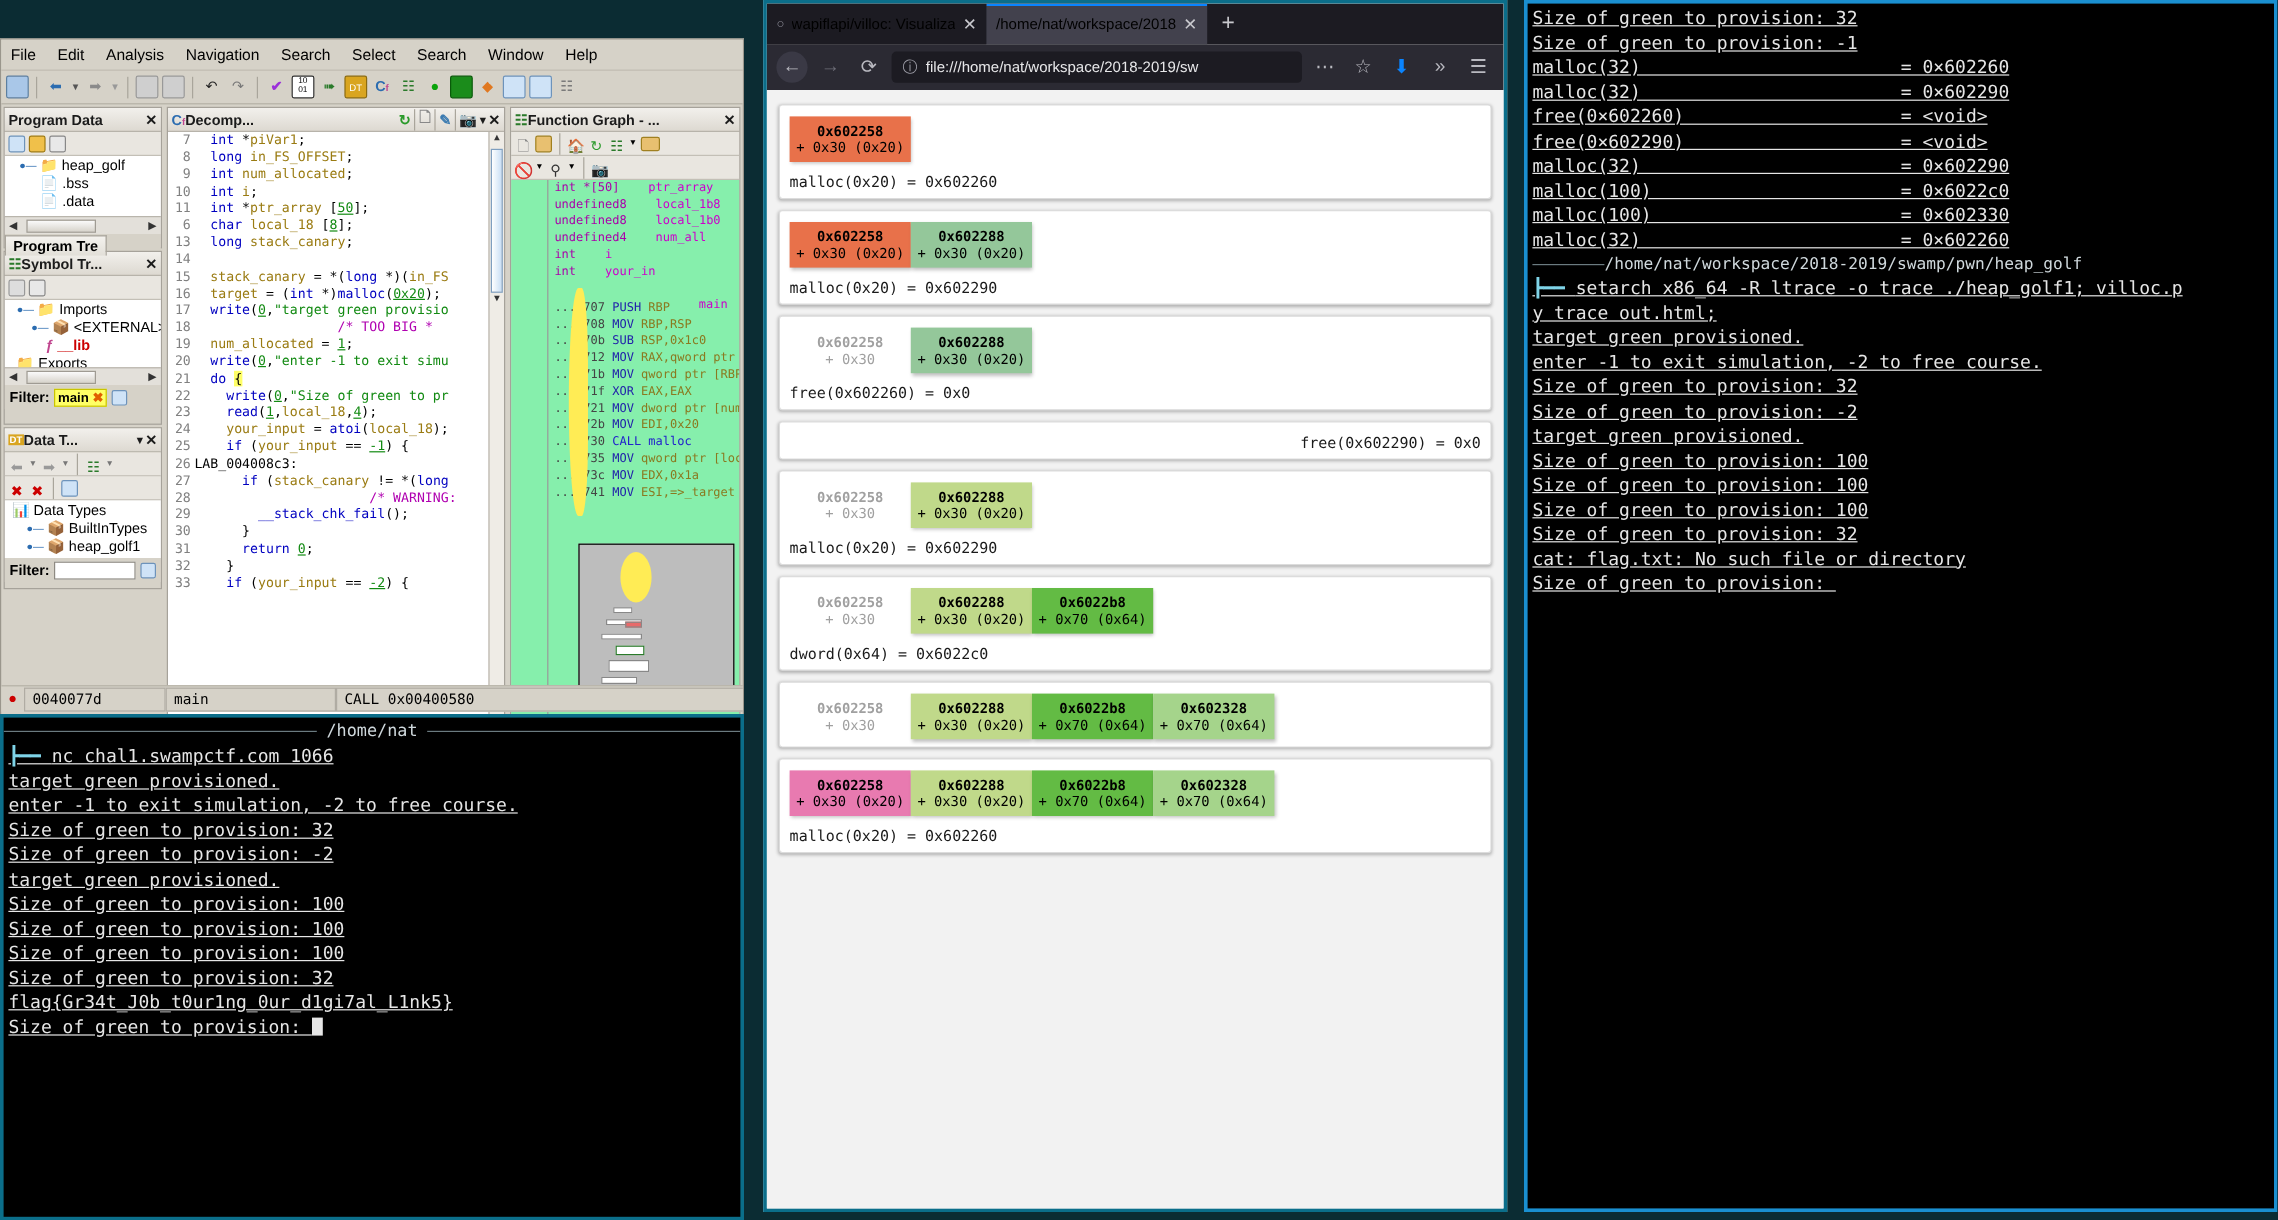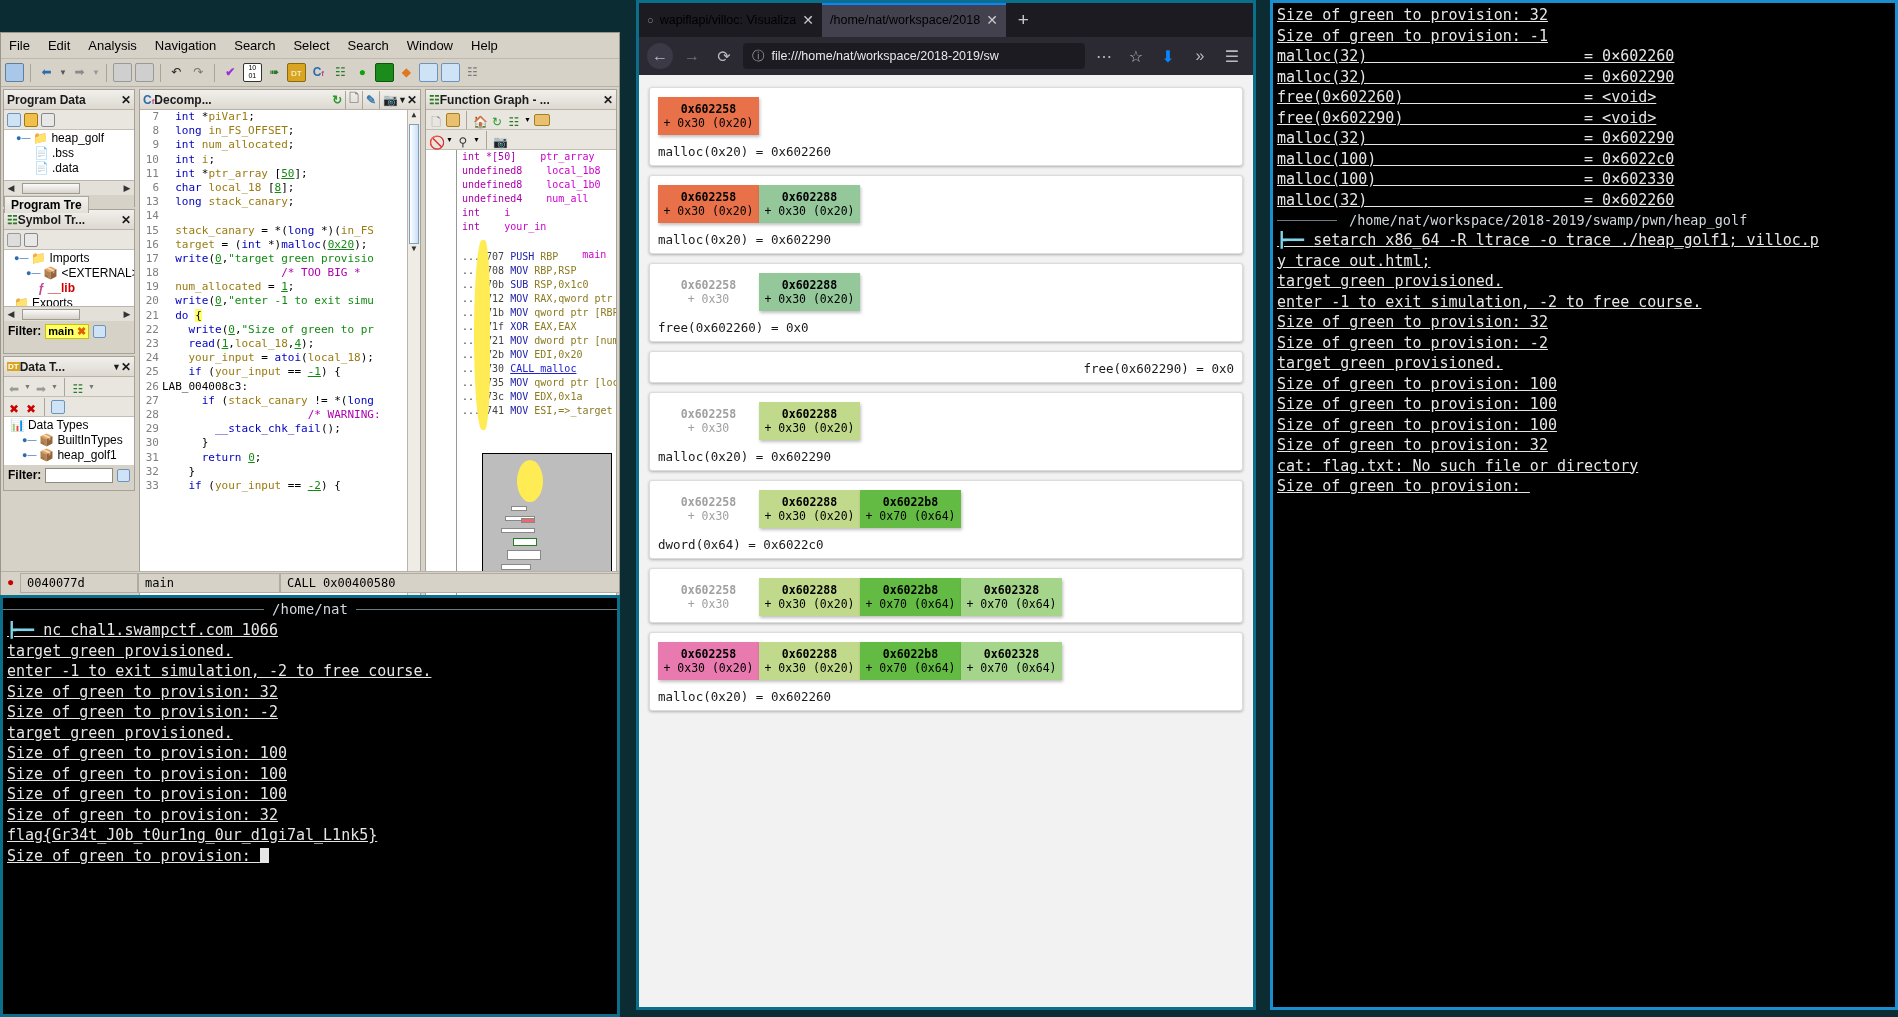--- a/index.html
+++ b/index.html
@@ -99,34 +99,34 @@
   .hl   { background:#ffff66; }
   .vscroll {
     width:13px; background:#efece6; border-left:1px solid #b9b5ac;
     display:flex; flex-direction:column; align-items:center;
   }
   .vscroll .arw { font-size:8px; color:#333; height:12px; }
   .vscroll .thumb { width:10px; flex:0 0 120px; margin-top:2px;
     background:linear-gradient(90deg,#ffffff,#c9dff5); border:1px solid #7f9fc0; }
 
   
-  .fg-body { background:#ffffff; position:relative; overflow:hidden;
+  .fg-body { background:#86efac; position:relative; overflow:hidden;
              font-family:"DejaVu Sans Mono", monospace; font-size:10px; }
   .fg-vline { position:absolute; left:30px; top:0; bottom:0; width:1px; background:#999; }
   .fg-yellow {
     position:absolute; left:48px; top:90px; width:16px; height:190px;
     background:#ffec55; border-radius:60% 40% 40% 60%;
   }
   .fg-line { white-space:pre; height:14px; line-height:14px; padding-left:36px; }
   .fg-addr { color:#444; }
   .fg-mn   { color:#2222aa; }
   .fg-op   { color:#8a7a20; }
   .fg-ty   { color:#aa00aa; }
   .fg-nm   { color:#cc00cc; }
-  .fg-call { color:#2222cc; text-decoration:underline; }
+  .fg-call { color:#2222cc; }
   .fg-sat  { position:absolute; right:4px; bottom:60px; width:130px; height:124px;
              background:#bdbdbd; border:1px solid #000; overflow:hidden; }
   .sat-node { position:absolute; background:#fff; border:1px solid #888; }
 
   .statusbar {
     position:absolute; left:0; bottom:26px; width:620px; height:22px;
     background:#d6d2c8; display:flex; align-items:center; border-top:1px solid #b5b1a6;
     font-size:12px;
   }
   .sb-cell { border:1px solid #b0aca3; background:#d6d2c8; height:20px;
@@ -200,21 +200,21 @@
   }
 
   
   #term-r {
     position:absolute; left:1270px; top:0; width:628px; height:1010px;
     background:#000; border:3px solid #1a8fd0;
     font-family:"DejaVu Sans Mono", monospace; font-size:15px;
     color:#e6e6e6; overflow:hidden;
   }
   #term-r .term-body { padding:2px 4px; line-height:20.5px; white-space:pre; }
-  .term-hdr { color:#cfd8dc; display:flex; align-items:center; gap:12px;
+  .term-hdr { color:#cfd8dc; display:flex; align-items:center; gap:0;
               font-size:13.5px; padding:0 4px; }
   .term-hdr .rule { width:60px; height:1px; background:#6b7b80; }
 </style>
 </head>
 <body>
 
 <div class="screen">
 
   <div id="ghidra">
 

